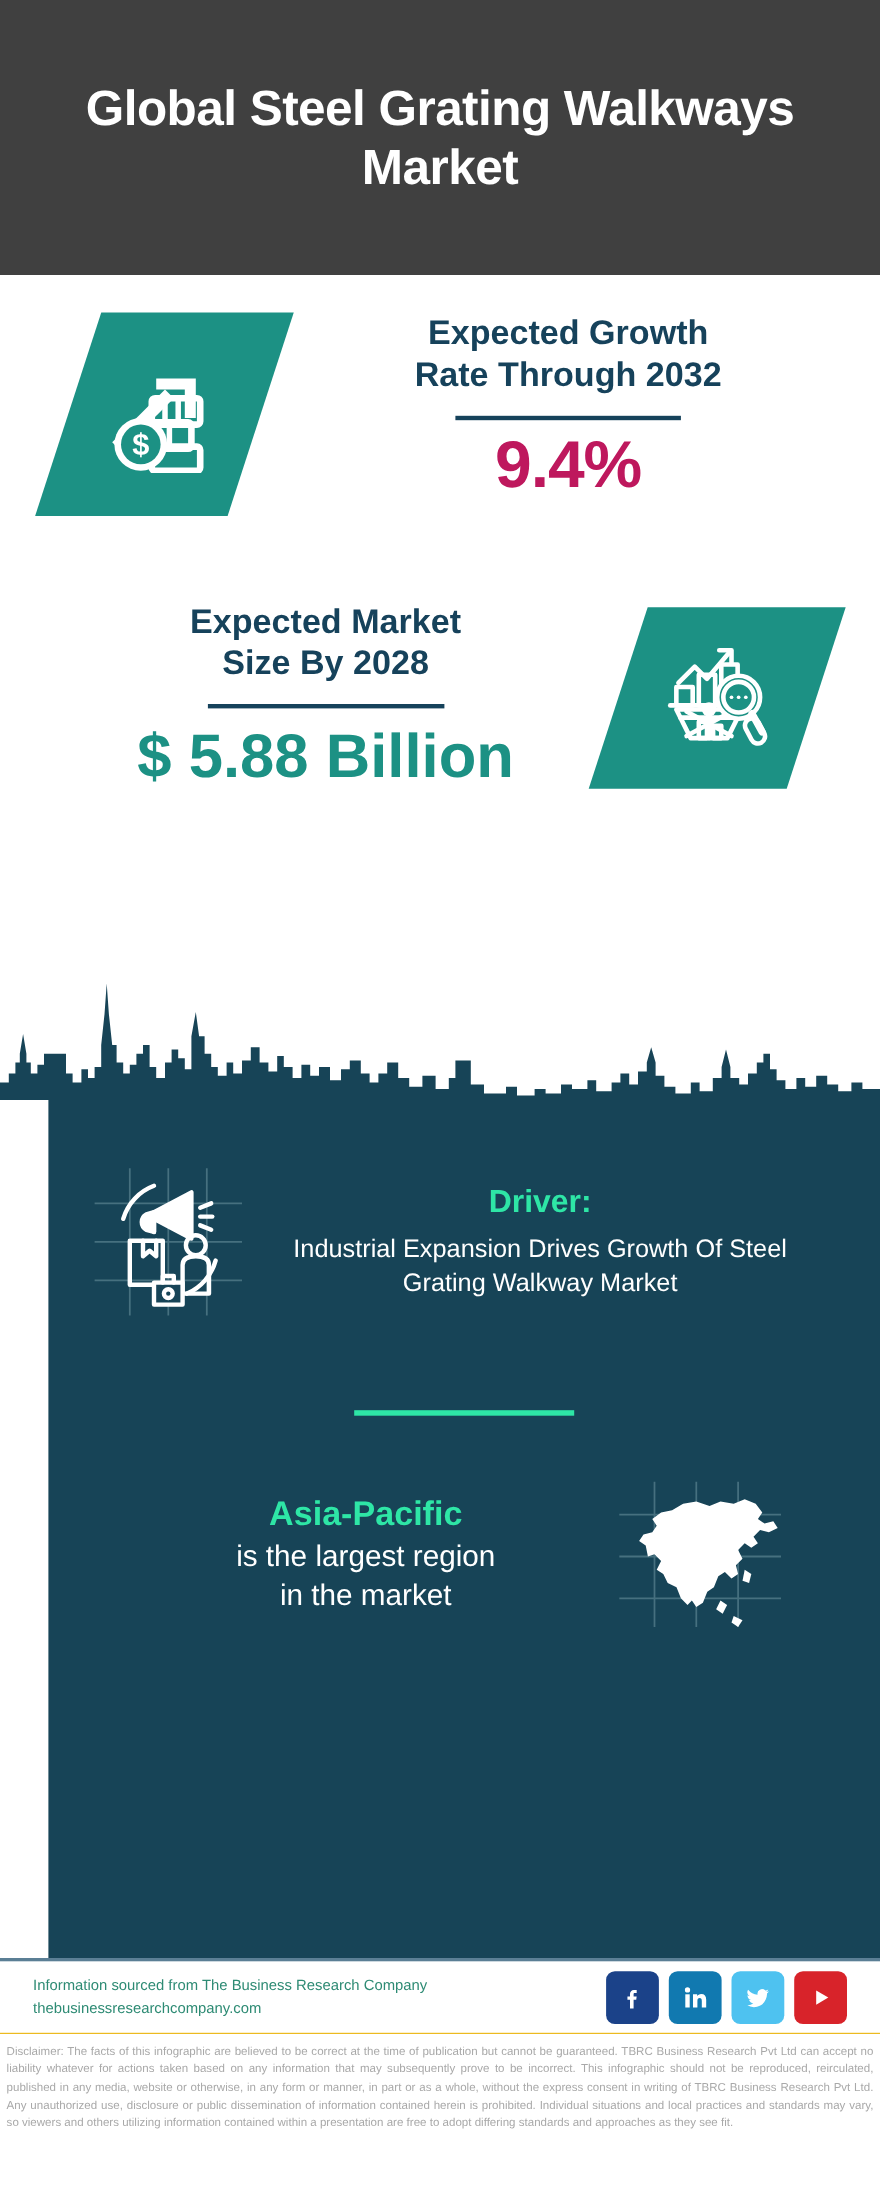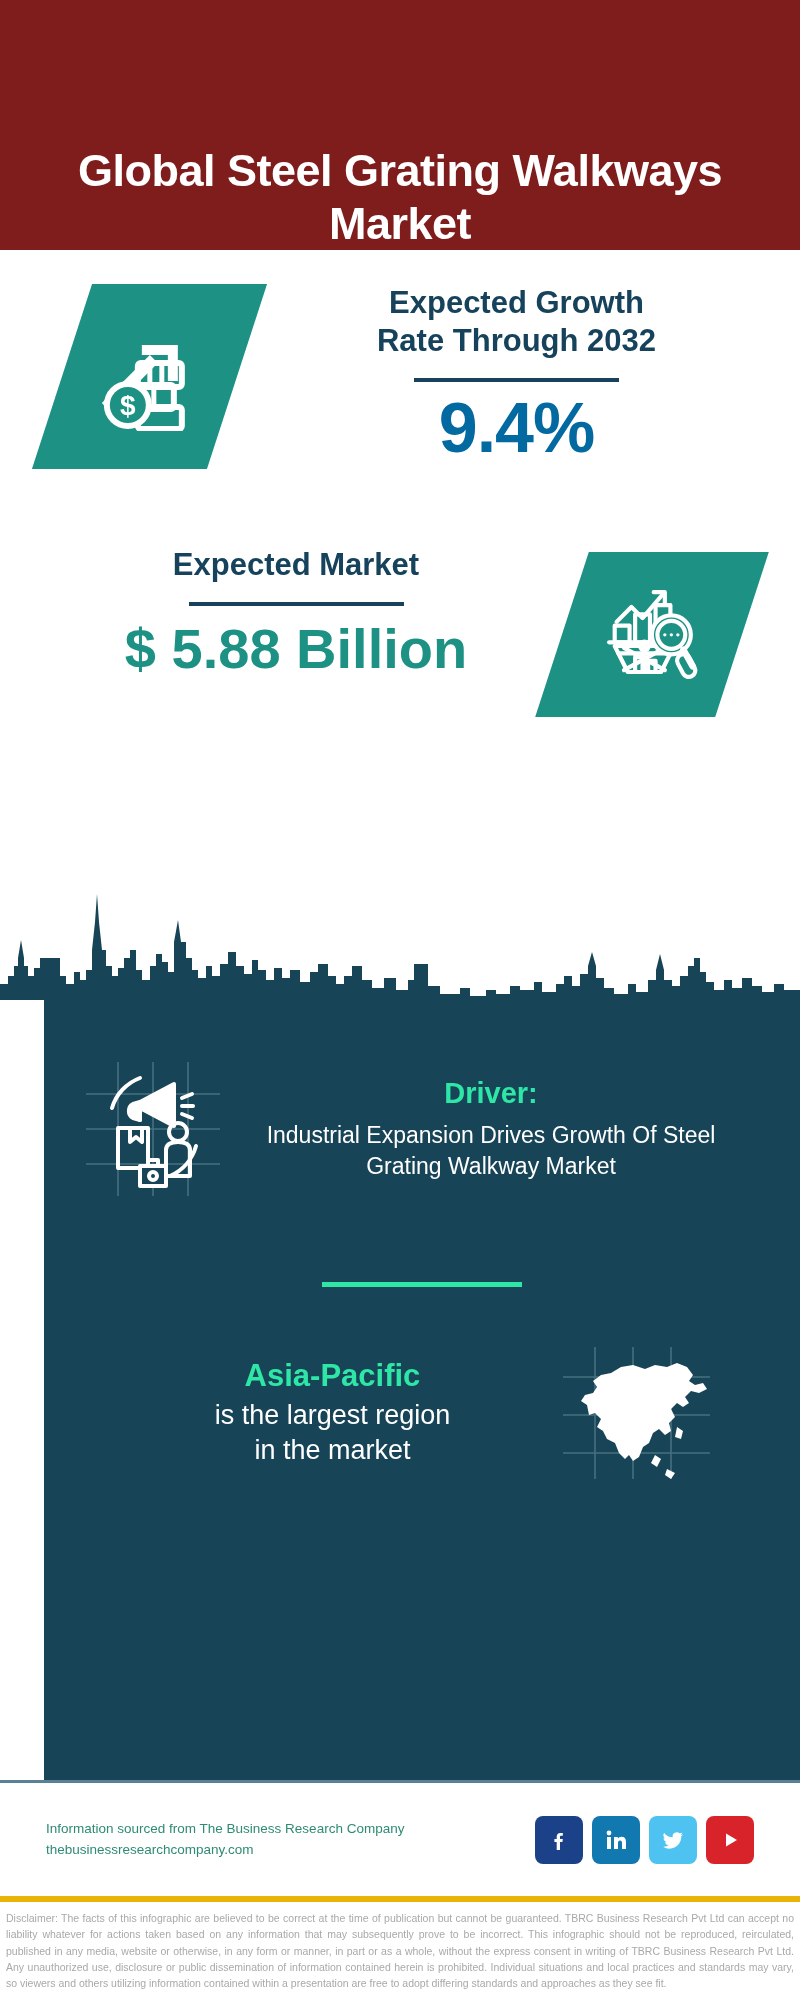--- a/index.html
+++ b/index.html
@@ -6,22 +6,22 @@
   html,body { width:800px; }
   body {
     width:800px; height:2000px;
     background:#ffffff;
     font-family:"Liberation Sans", sans-serif;
     overflow:hidden; position:relative;
   }
 
   
   .header {
-    height:250px; background:#7f1d1d;
-    display:flex; align-items:flex-end; justify-content:center;
+    height:250px; background:#404040;
+    display:flex; align-items:center; justify-content:center;
     padding:0 60px;
   }
   .header h1 {
     color:#ffffff; font-size:45px; line-height:1.18;
     font-weight:bold; text-align:center; letter-spacing:-0.5px;
   }
 
   
   .white-zone { position:relative; background:#ffffff; height:750px; }
 
@@ -33,21 +33,21 @@
     display:flex; align-items:center; justify-content:center;
   }
   .para > .glyph { transform:skewX(18deg); display:block; }
   .para-growth { width:175px; height:185px; margin-left:62px; }
   .growth-text { flex:1; text-align:center; padding-right:4px; }
   .lbl-dark {
     color:#16425B; font-size:31px; font-weight:bold; line-height:1.22;
   }
   .rule-dark { width:205px; height:4px; background:#16425B; margin:18px auto 6px; }
   .big-teal {
-    color:#0369a1; font-size:70px; font-weight:bold; letter-spacing:-1px;
+    color:#be185d; font-size:60px; font-weight:bold; letter-spacing:-1px;
   }
 
   
   .row-size { display:flex; align-items:flex-start; height:250px; }
   .size-text { flex:1; text-align:center; padding-left:30px; padding-top:16px; }
   .rule-dark2 { width:215px; height:4px; background:#16425B; margin:18px auto 10px; }
   .big-teal2 { color:#1C9184; font-size:56px; font-weight:bold; }
   .para-size { width:180px; height:165px; margin-right:58px; margin-top:22px; }
 
   
@@ -66,33 +66,33 @@
   .rule-green { width:200px; height:5px; background:#2EE6A6; margin:78px auto 0; }
 
   .row-region { display:flex; align-items:center; padding:56px 34px 0 34px; }
   .region-text { flex:1; text-align:center; padding-left:28px; }
   .region-head { color:#2EE6A6; font-size:31px; font-weight:bold; margin-bottom:4px; }
   .region-body { color:#ffffff; font-size:27px; line-height:1.3; }
   .mapicon { width:155px; height:140px; flex:0 0 155px; margin-right:52px; }
 
   
   .footer {
-    height:116px; background:#ffffff; border-top:3px solid #5B7F95;
-    display:flex; align-items:center; padding:0 46px;
+    height:68px; background:#ffffff; border-top:3px solid #5B7F95;
+    display:flex; align-items:center; padding:0 30px;
   }
   .footer-txt { flex:1; color:#2E8B74; font-size:13.5px; line-height:1.55; }
   .socials { display:flex; gap:9px; }
   .soc { width:48px; height:48px; border-radius:8px; display:flex; align-items:center; justify-content:center; }
   .soc-fb { background:#1B4289; }
   .soc-li { background:#1179B0; }
   .soc-tw { background:#4EC2F0; }
   .soc-yt { background:#D8232A; }
 
   .disclaimer {
-    border-top:6px solid #eab308;
+    border-top:1px solid #eab308;
     padding:8px 6px 0 6px; color:#A9A9A9; font-size:10.5px; line-height:1.55;
     text-align:justify;
   }
 </style>
 </head>
 <body>
 
 <div class="header">
   <h1>Global Steel Grating Walkways Market</h1>
 </div>
@@ -125,20 +125,21 @@
       <div class="lbl-dark">Expected Growth</div>
       <div class="lbl-dark">Rate Through 2032</div>
       <div class="rule-dark"></div>
       <div class="big-teal">9.4%</div>
     </div>
   </div>
 
   <div class="row-size">
     <div class="size-text">
       <div class="lbl-dark">Expected Market</div>
+      <div class="lbl-dark">Size By 2028</div>
       <div class="rule-dark2"></div>
       <div class="big-teal2">$ 5.88 Billion</div>
     </div>
     <div class="para para-size">
       <span class="glyph">
         <svg width="104" height="104" viewBox="0 0 112 112" aria-hidden="true">
           <g fill="none" stroke="#ffffff" stroke-width="4.5" stroke-linecap="round" stroke-linejoin="round">
             <polyline points="18,44 34,28 46,40 68,14"></polyline>
             <polyline points="58,12 70,12 70,24"></polyline>
             <rect x="16" y="48" width="16" height="18"></rect>

